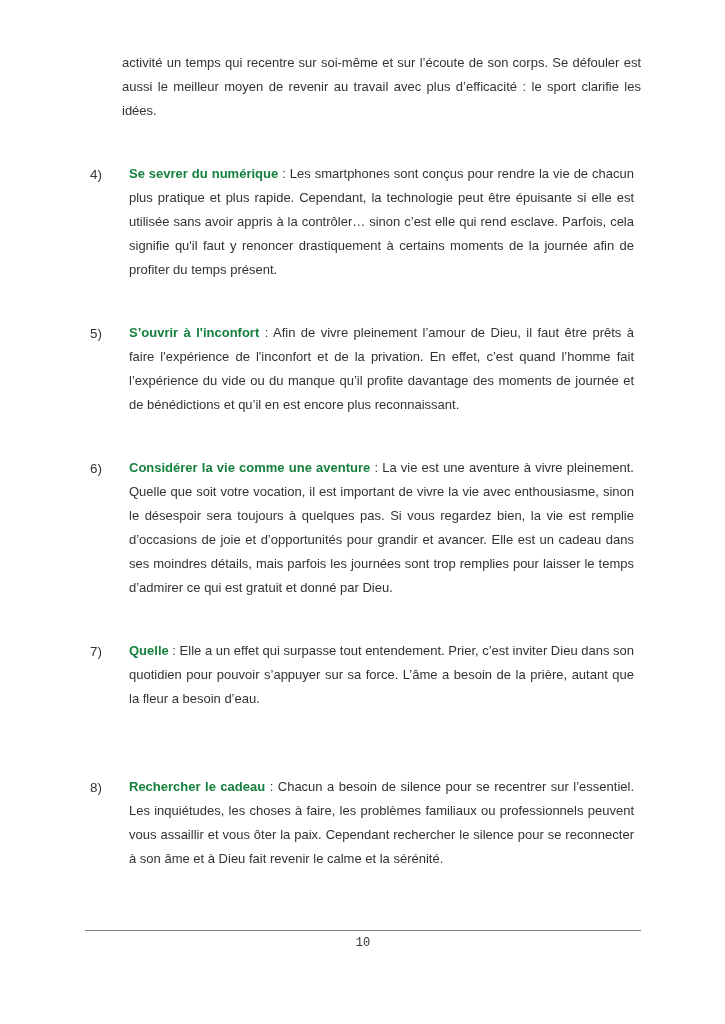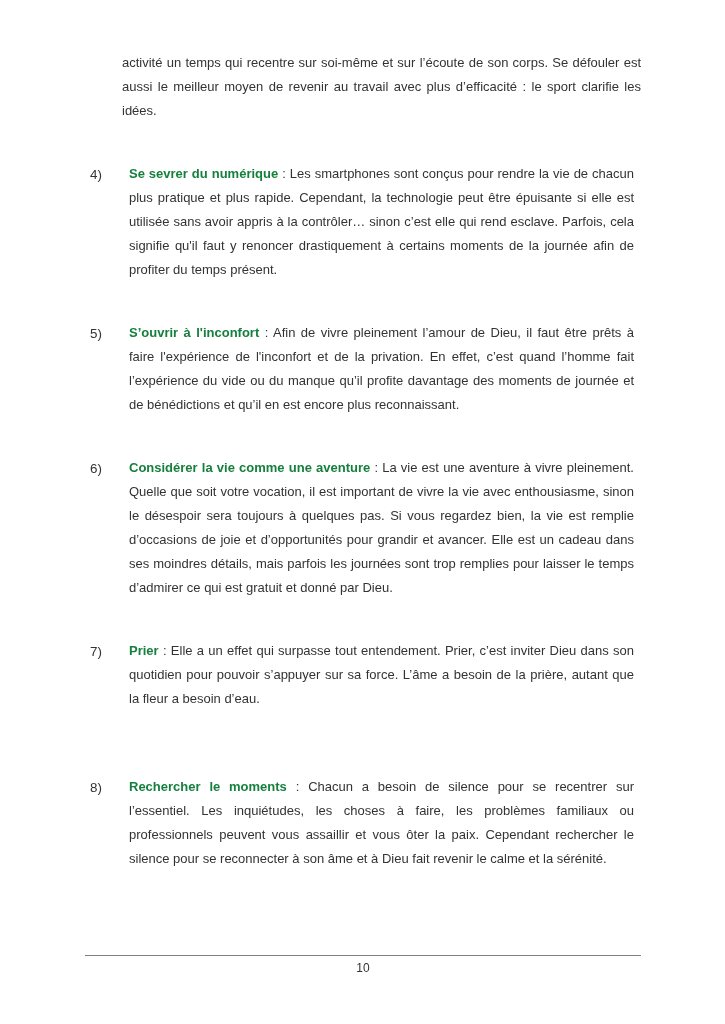--- a/index.html
+++ b/index.html
@@ -71,22 +71,23 @@
   }
 
   
   .gap-normal { height: 25px; }
   .gap-large  { height: 50px; }
 
   
   .footer {
     position: absolute;
     left: 85px;
-    top: 955px;
+    top: 930px;
     width: 556px;
+    font-family: Liberation Mono, monospace;
   }
   .footer-rule {
     width: 100%;
     height: 1px;
     background: #808080;
     border: 0;
     margin: 0;
   }
   .footer-pagenum {
     margin-top: 4px;
@@ -123,28 +124,28 @@
 
     <div class="list-item">
       <span class="list-marker">6)</span>
       <p class="para"><span class="lead">Considérer la vie comme une aventure</span><span> : La vie est une aventure à vivre pleinement. Quelle que soit votre vocation, il est important de vivre la vie avec enthousiasme, sinon le désespoir sera toujours à quelques pas. Si vous regardez bien, la vie est remplie d’occasions de joie et d’opportunités pour grandir et avancer. Elle est un cadeau dans ses moindres détails, mais parfois les journées sont trop remplies pour laisser le temps d’admirer ce qui est gratuit et donné par Dieu.</span></p>
     </div>
 
     <div class="gap-normal"></div>
 
     <div class="list-item">
       <span class="list-marker">7)</span>
-      <p class="para"><span class="lead">Prier</span><span> : Elle a un effet qui surpasse tout entendement. Prier, c’est inviter Dieu dans son quotidien pour pouvoir s’appuyer sur sa force. L’âme a besoin de la prière, autant que la fleur a besoin d’eau.</span></p>
+      <p class="para"><span class="lead">Quelle</span><span> : Elle a un effet qui surpasse tout entendement. Prier, c’est inviter Dieu dans son quotidien pour pouvoir s’appuyer sur sa force. L’âme a besoin de la prière, autant que la fleur a besoin d’eau.</span></p>
     </div>
 
     <div class="gap-large"></div>
 
     <div class="list-item">
       <span class="list-marker">8)</span>
-      <p class="para"><span class="lead">Rechercher le moments</span><span> : Chacun a besoin de silence pour se recentrer sur l’essentiel. Les inquiétudes, les choses à faire, les problèmes familiaux ou professionnels peuvent vous assaillir et vous ôter la paix. Cependant rechercher le silence pour se reconnecter à son âme et à Dieu fait revenir le calme et la sérénité.</span></p>
+      <p class="para"><span class="lead">Rechercher le cadeau</span><span> : Chacun a besoin de silence pour se recentrer sur l’essentiel. Les inquiétudes, les choses à faire, les problèmes familiaux ou professionnels peuvent vous assaillir et vous ôter la paix. Cependant rechercher le silence pour se reconnecter à son âme et à Dieu fait revenir le calme et la sérénité.</span></p>
     </div>
 
   </div>
 
   <div class="footer">
     <hr class="footer-rule">
     <div class="footer-pagenum">10</div>
   </div>
 
 </div>

